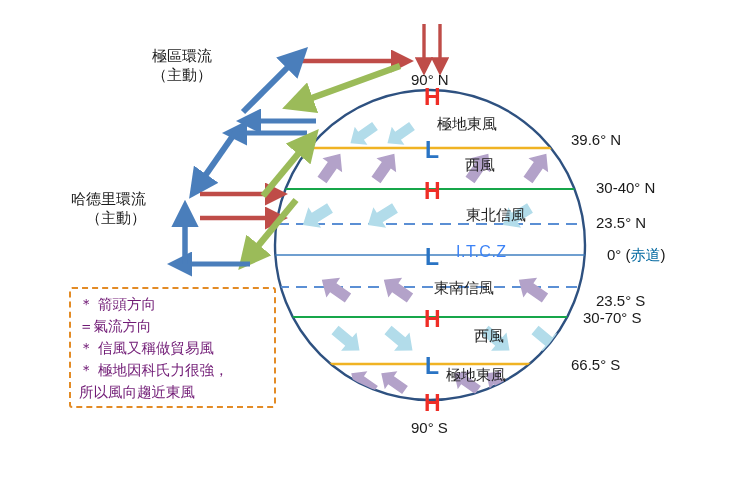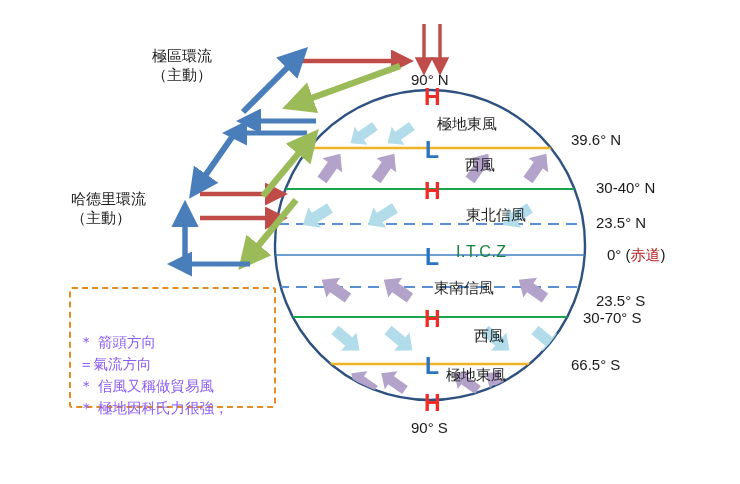--- a/index.html
+++ b/index.html
@@ -4,32 +4,32 @@
 <style>
   html,body{margin:0;padding:0;background:#ffffff;}
   body{width:740px;height:484px;position:relative;overflow:hidden;
        font-family:"Liberation Sans","DejaVu Sans",sans-serif;color:#1a1a1a;}
   #stage{position:absolute;left:0;top:0;width:740px;height:484px;}
   svg#diagram{position:absolute;left:0;top:0;width:740px;height:484px;}
 
   .lbl{position:absolute;white-space:nowrap;line-height:1.25;}
   .cn{font-family:"DejaVu Sans","Liberation Sans",sans-serif;color:#222;}
 
-  .cell-label{font-size:15px;text-align:left;color:#1d1d1d;}
+  .cell-label{font-size:15px;text-align:right;color:#1d1d1d;}
   .lat-label{font-size:15px;color:#1a1a1a;}
   .wind-label{font-size:15px;color:#1f1f1f;}
-  .itcz-label{font-size:16px;color:#15803d;letter-spacing:.5px;font-family:"Liberation Sans",sans-serif;}
-  .eq-red{color:#b91c1c;}
+  .itcz-label{font-size:16px;color:#3b82f6;letter-spacing:.5px;font-family:"Liberation Sans",sans-serif;}
+  .eq-red{color:#0369a1;}
   .hl{font-weight:bold;font-size:23px;font-family:"Liberation Sans",sans-serif;}
   .hl.h{color:#ef2d26;}
   .hl.l{color:#2a74c4;}
 
   #legend{position:absolute;left:69px;top:287px;width:207px;height:121px;
           border:2.5px dashed #e38b25;border-radius:3px;box-sizing:border-box;}
-  #legend .line{position:absolute;left:8px;font-size:14.5px;color:#8b5cf6;white-space:nowrap;margin-top:38px;}
+  #legend .line{position:absolute;left:8px;font-size:14.5px;color:#701a75;white-space:nowrap;}
 </style>
 </head>
 <body>
 
 <div id="stage">
 
   <svg id="diagram" viewBox="0 0 740 484">
     <defs>
       <marker id="mBlue" markerWidth="5" markerHeight="5" refX="2.4" refY="2.5" orient="auto">
         <path d="M0,0 L5,2.5 L0,5 z" fill="#4a7ebb"></path>
@@ -230,15 +230,16 @@
   <div class="lbl itcz-label" style="left:456px;top:242px;">I.T.C.Z</div>
   <div class="lbl wind-label cn" style="left:434px;top:279px;">東南信風</div>
   <div class="lbl wind-label cn" style="left:474px;top:327px;">西風</div>
   <div class="lbl wind-label cn" style="left:446px;top:366px;">極地東風</div>
 
   <div id="legend">
     <div class="line cn" style="top:6px;">＊ 箭頭方向</div>
     <div class="line cn" style="top:28px;"> ＝氣流方向</div>
     <div class="line cn" style="top:50px;">＊ 信風又稱做貿易風</div>
     <div class="line cn" style="top:72px;">＊ 極地因科氏力很強，</div>
+    <div class="line cn" style="top:94px;">所以風向趨近東風</div>
   </div>
 
 </div>
 
 </body></html>

